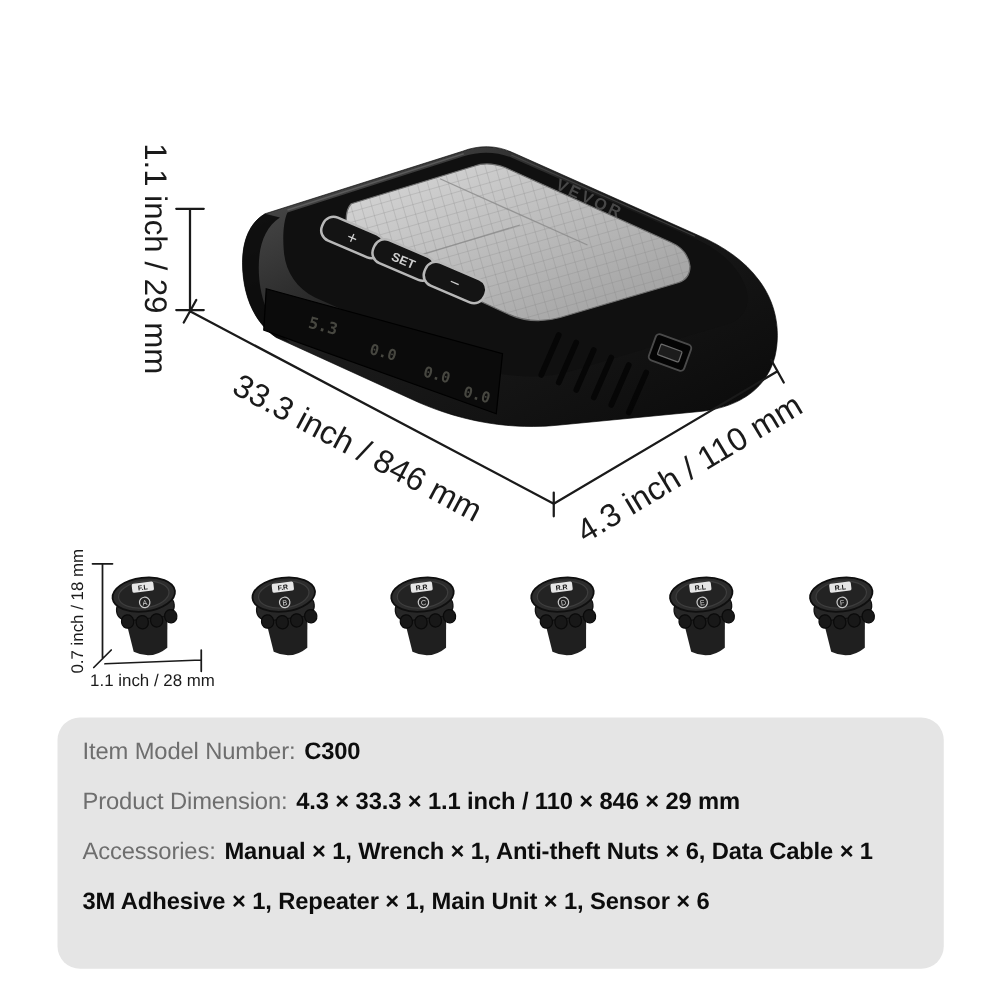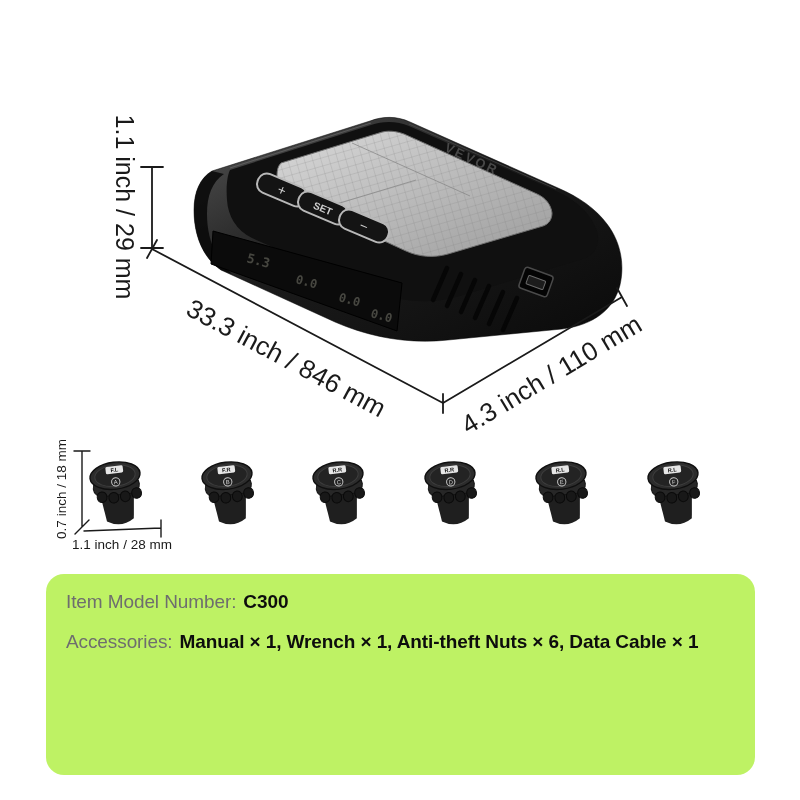--- a/index.html
+++ b/index.html
@@ -10,21 +10,21 @@
   .scene-svg{position:absolute;left:0;top:0;}
   .dim-text{fill:#1a1a1a;font-family:"Liberation Sans",sans-serif;}
   .dim-line{stroke:#1a1a1a;stroke-width:1.8;fill:none;stroke-linecap:round;}
   .sensor-row{
     position:absolute;left:88px;top:455px;width:616px;height:78px;
     display:flex;justify-content:space-between;align-items:flex-start;
   }
   .sensor{width:58px;height:74px;}
   .spec-panel{
     position:absolute;left:46px;top:574px;width:709px;height:201px;
-    background:#bef264;border-radius:18px;box-sizing:border-box;
+    background:#e5e5e5;border-radius:18px;box-sizing:border-box;
     padding:16px 20px 0 20px;
   }
   .spec-row{
     margin:0 0 17px 0;font-size:19px;line-height:23px;white-space:nowrap;
     color:#0e0e0e;letter-spacing:-0.1px;
   }
   .spec-row:nth-child(4){margin-bottom:9px;}
   .spec-label{color:#6e6e6e;margin-right:7px;}
   .spec-label:empty{margin-right:0;display:none;}
   .spec-value{font-weight:bold;color:#0d0d0d;}
@@ -261,17 +261,23 @@
         </g>
       </svg>
     </div>
     </div>
 
   <div class="spec-panel">
       <p class="spec-row">
       <span class="spec-label">Item Model Number:</span><span class="spec-value">C300</span>
     </p>
       <p class="spec-row">
+      <span class="spec-label">Product Dimension:</span><span class="spec-value">4.3 × 33.3 × 1.1 inch / 110 × 846 × 29 mm</span>
+    </p>
+      <p class="spec-row">
       <span class="spec-label">Accessories:</span><span class="spec-value">Manual × 1, Wrench × 1, Anti-theft Nuts × 6, Data Cable × 1</span>
     </p>
+      <p class="spec-row">
+      <span class="spec-value">3M Adhesive × 1, Repeater × 1, Main Unit × 1, Sensor × 6</span>
+    </p>
     </div>
 
 </div>
 
 </body></html>

